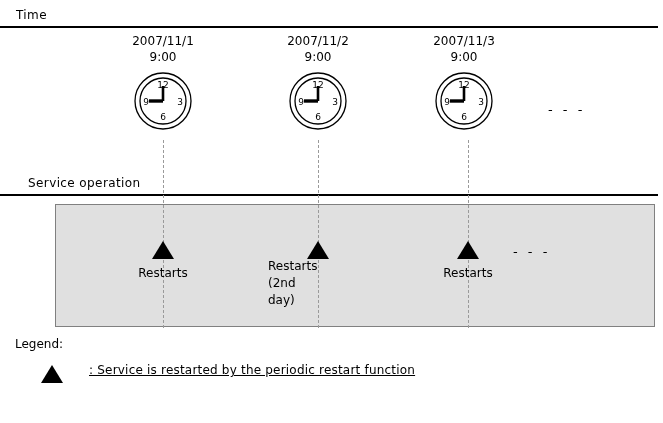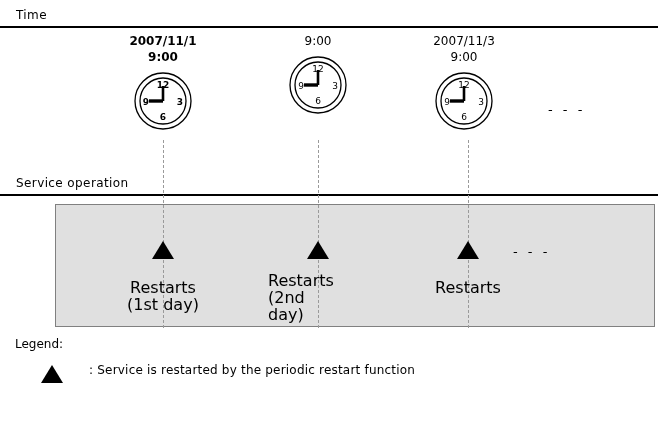--- a/index.html
+++ b/index.html
@@ -20,21 +20,21 @@
 
   
   .section-label {
     position: absolute;
     font-size: 12px;
     line-height: 14px;
     white-space: nowrap;
     letter-spacing: 0.4px;
   }
   #time-label     { left: 16px; top: 8px; }
-  #service-label  { left: 16px; top: 176px; }
+  #service-label  { left: 28px; top: 176px; }
 
   
   .hrule {
     position: absolute;
     left: 0;
     height: 0;
     border-top: 2px solid #000000;
   }
   #rule-time    { top: 26px;  width: 658px; }
   #rule-service { top: 194px; width: 658px; }
@@ -44,21 +44,21 @@
     position: absolute;
     width: 120px;
     text-align: center;
   }
   .time-col .date,
   .time-col .hour {
     font-size: 12px;
     line-height: 16px;
     white-space: nowrap;
   }
-  #col-1 { left: 103px; top: 33px; font-weight: bold; }
+  #col-1 { left: 103px; top: 33px; }
   #col-2 { left: 258px; top: 33px; }
   #col-3 { left: 404px; top: 33px; }
 
   
   .clock {
     position: relative;
     width: 60px;
     height: 60px;
     margin: 6px auto 0 auto;
   }
@@ -107,24 +107,23 @@
     border-right: 11px solid transparent;
     border-bottom: 18px solid #000000;
   }
   #tri-1 { left: 152px; top: 241px; }
   #tri-2 { left: 307px; top: 241px; }
   #tri-3 { left: 457px; top: 241px; }
 
   
   .restart-caption {
     position: absolute;
-    font-size: 16px;
+    font-size: 12px;
     line-height: 17px;
     white-space: nowrap;
-    margin-top: 14px;
   }
   .restart-caption.centered {
     width: 130px;
     text-align: center;
   }
   #cap-1 { left: 98px;  top: 265px; }
   #cap-2 { left: 268px; top: 258px; text-align: left; }
   #cap-3 { left: 403px; top: 265px; }
 
   
@@ -147,20 +146,21 @@
     border-bottom: 18px solid #000000;
   }
   #legend-text {
     position: absolute;
     left: 89px;
     top: 362px;
     width: 420px;
     font-size: 12px;
     line-height: 17px;
     letter-spacing: 0.2px;
+    text-decoration: underline;
   }
 </style>
 </head>
 <body>
 
 <div id="canvas">
 
   <div class="section-label" id="time-label">Time</div>
   <div class="hrule" id="rule-time"></div>
 
@@ -175,20 +175,21 @@
         <text x="47" y="33.5" font-family="DejaVu Sans, sans-serif" font-size="9" text-anchor="middle" fill="#000000">3</text>
         <text x="30" y="49" font-family="DejaVu Sans, sans-serif" font-size="9" text-anchor="middle" fill="#000000">6</text>
         <text x="13" y="33.5" font-family="DejaVu Sans, sans-serif" font-size="9" text-anchor="middle" fill="#000000">9</text>
         <line x1="30" y1="30" x2="30" y2="15" stroke="#000000" stroke-width="2.6"></line>
         <line x1="30" y1="30" x2="16" y2="30" stroke="#000000" stroke-width="3.4"></line>
       </svg>
     </div>
   </div>
 
   <div class="time-col" id="col-2">
+    <div class="date">2007/11/2</div>
     <div class="hour">9:00</div>
     <div class="clock">
       <svg width="60" height="60" viewBox="0 0 60 60" aria-hidden="true">
         <circle cx="30" cy="30" r="28" fill="#ffffff" stroke="#000000" stroke-width="1.3"></circle>
         <circle cx="30" cy="30" r="23" fill="#ffffff" stroke="#000000" stroke-width="1.3"></circle>
         <text x="30" y="17" font-family="DejaVu Sans, sans-serif" font-size="9" text-anchor="middle" fill="#000000">12</text>
         <text x="47" y="33.5" font-family="DejaVu Sans, sans-serif" font-size="9" text-anchor="middle" fill="#000000">3</text>
         <text x="30" y="49" font-family="DejaVu Sans, sans-serif" font-size="9" text-anchor="middle" fill="#000000">6</text>
         <text x="13" y="33.5" font-family="DejaVu Sans, sans-serif" font-size="9" text-anchor="middle" fill="#000000">9</text>
         <line x1="30" y1="30" x2="30" y2="15" stroke="#000000" stroke-width="2.6"></line>
@@ -224,21 +225,20 @@
   <div class="dashline" id="dash-1"></div>
   <div class="dashline" id="dash-2"></div>
   <div class="dashline" id="dash-3"></div>
 
   <div class="triangle" id="tri-1"></div>
   <div class="triangle" id="tri-2"></div>
   <div class="triangle" id="tri-3"></div>
 
   <div class="restart-caption centered" id="cap-1">
     <div>Restarts</div>
-    <div>(1st day)</div>
   </div>
 
   <div class="restart-caption" id="cap-2">
     <div>Restarts</div>
     <div>(2nd</div>
     <div>day)</div>
   </div>
 
   <div class="restart-caption centered" id="cap-3">
     <div>Restarts</div>

